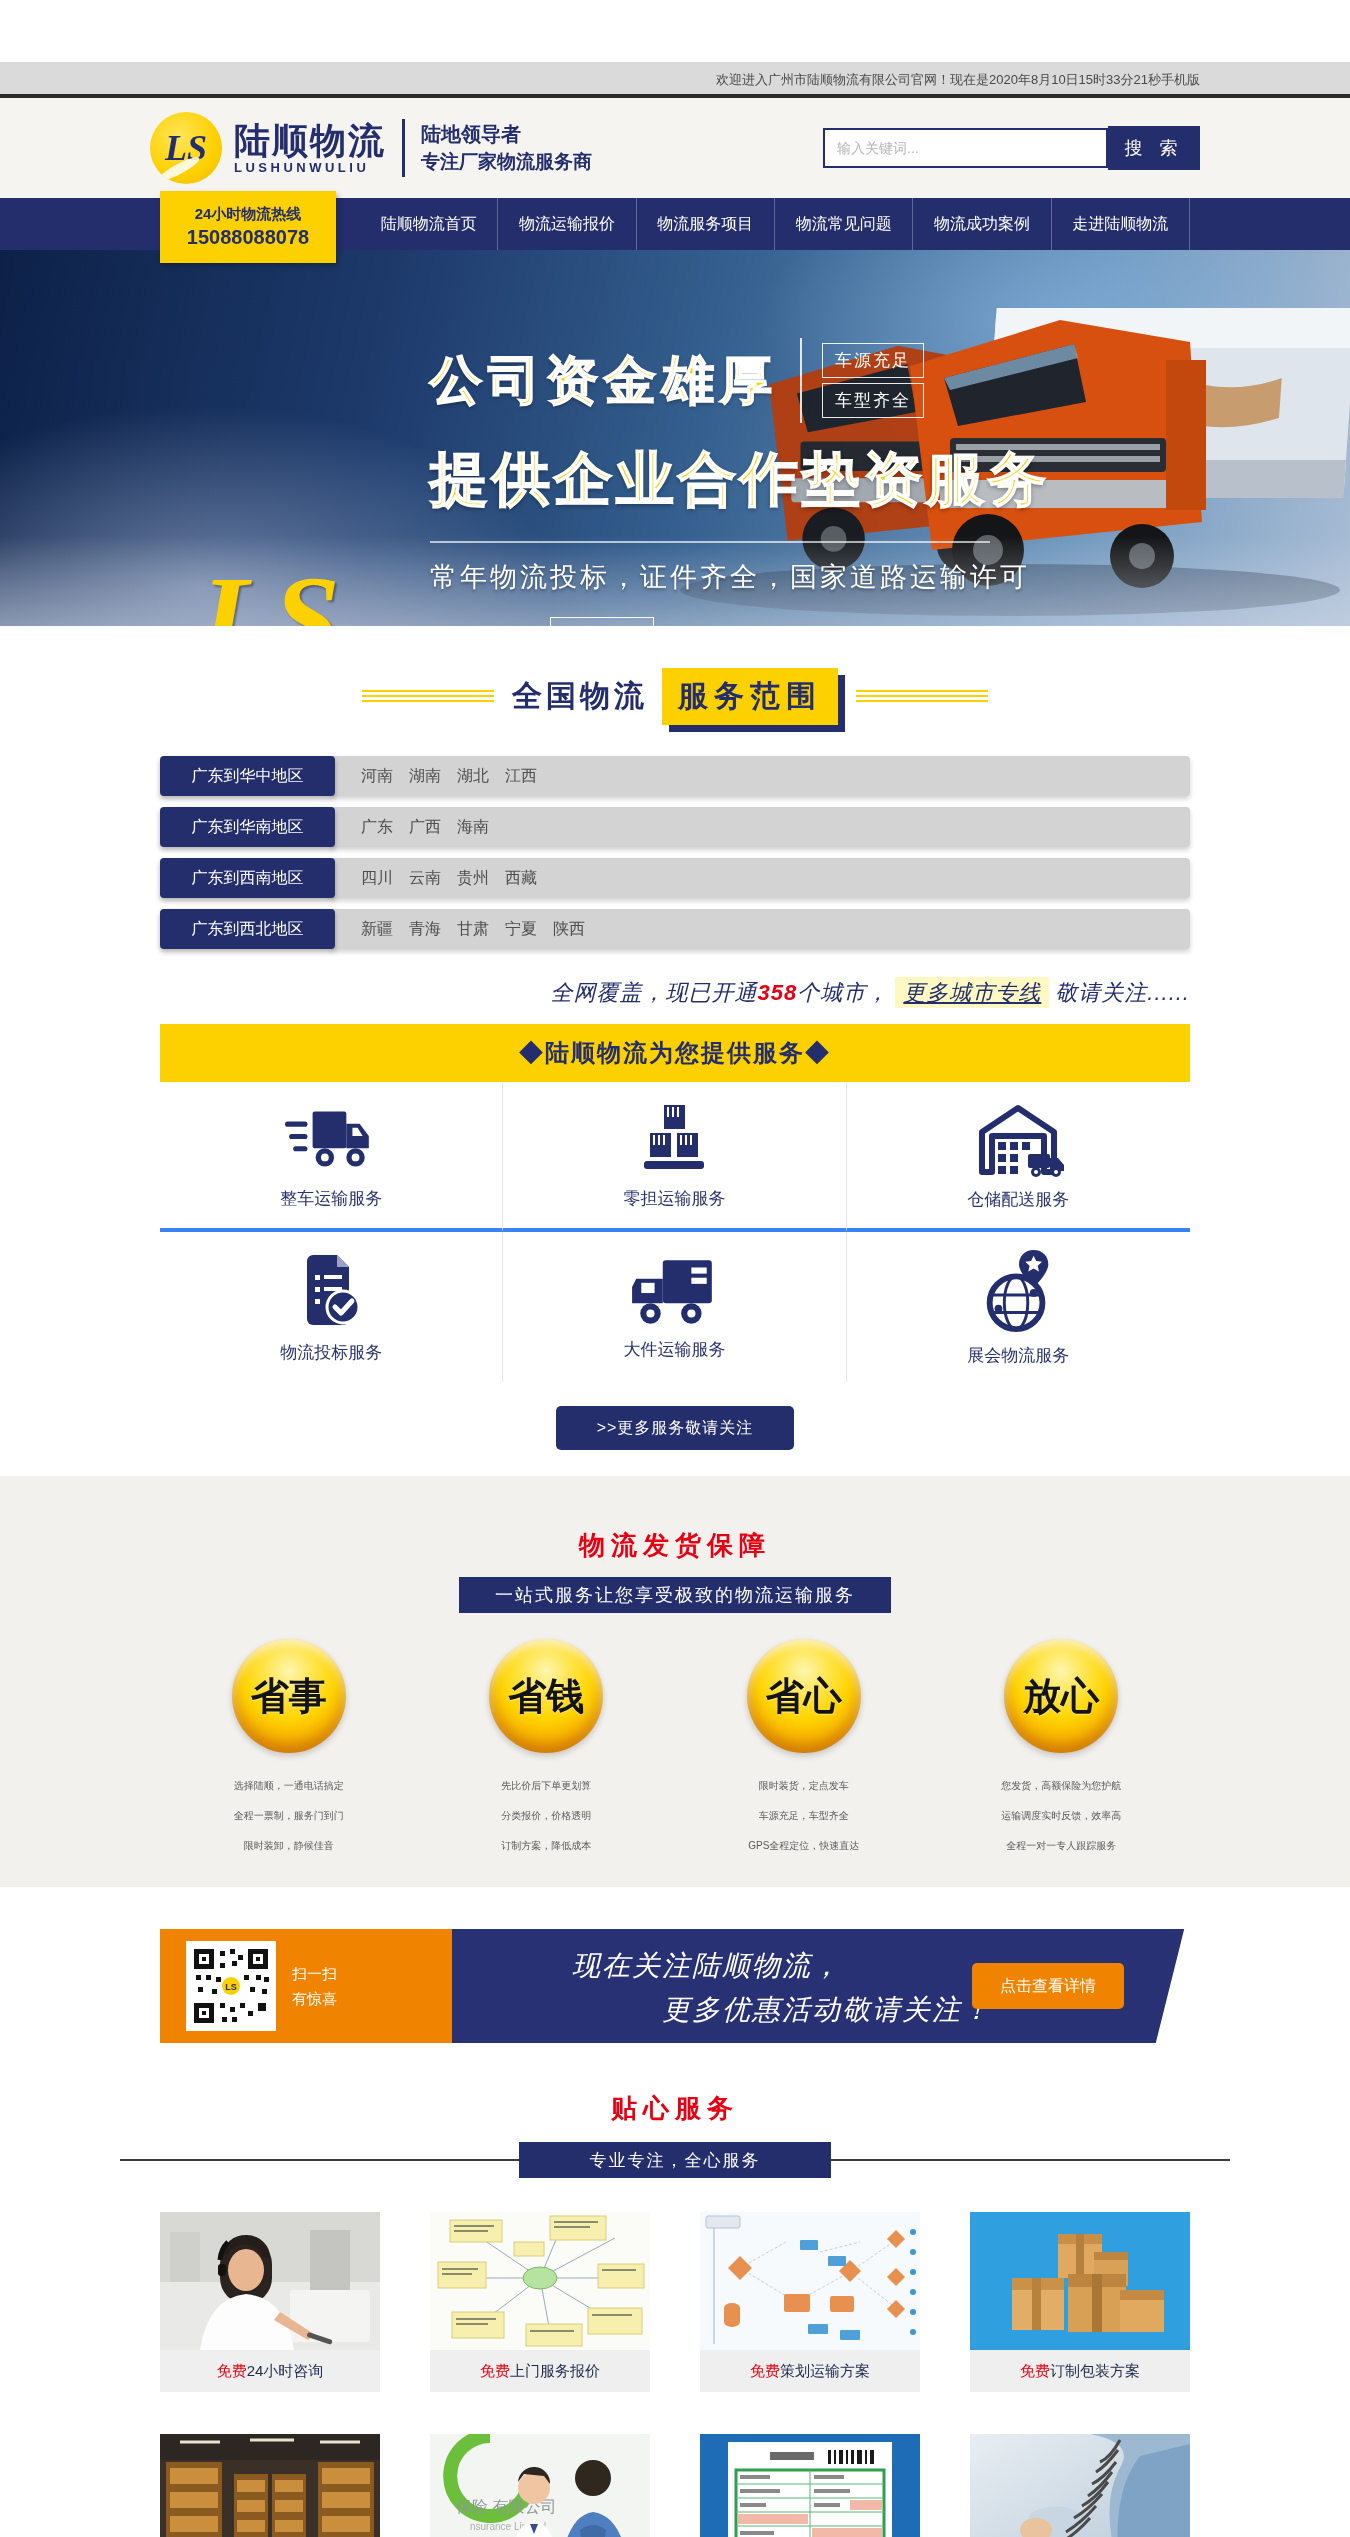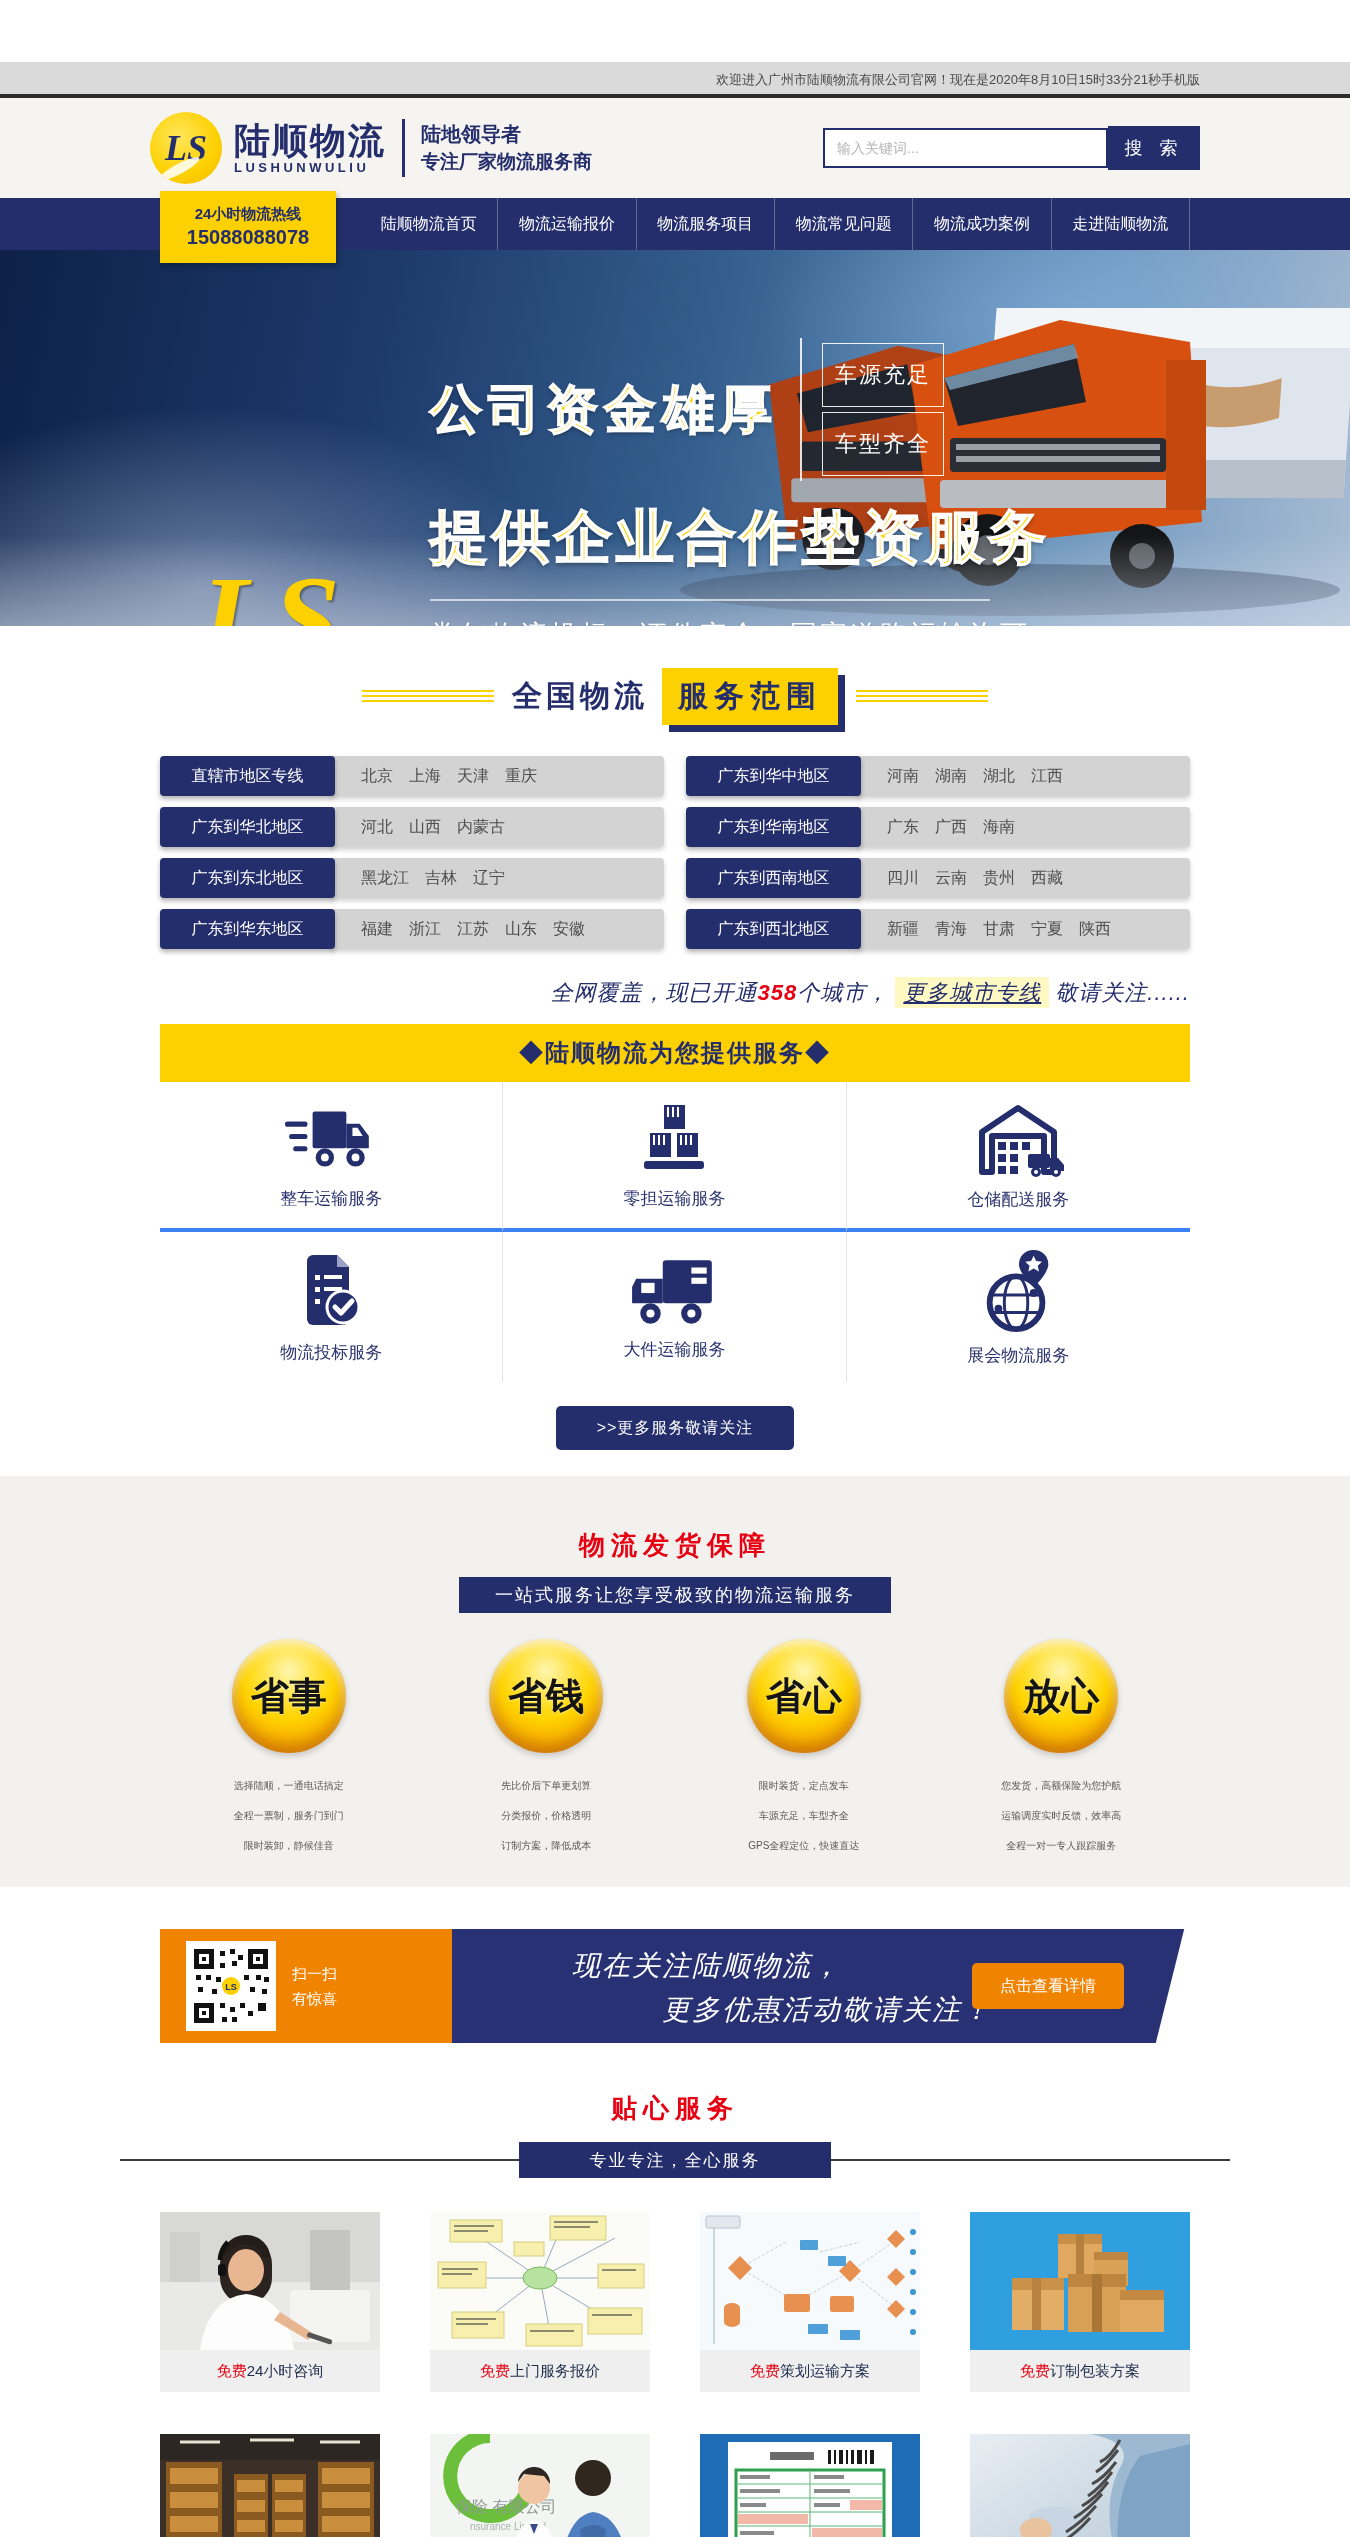--- a/index.html
+++ b/index.html
@@ -47,21 +47,21 @@
       linear-gradient(102deg, #0d2148 0%, #1d3a6b 28%, #35608f 52%, #6e96bd 78%, #a9bdd5 100%);
   }
   .hero-shade { position:absolute; left:0; bottom:0; width:100%; height:90px; background:linear-gradient(to top, rgba(210,218,232,.55), transparent); }
   .hero-trucks { position:absolute; right:-20px; top:10px; }
   .hero-ls { position:absolute; left:200px; top:300px; width:190px; height:210px; }
   .hero-ls b { font-family:"Liberation Serif", serif; font-style:italic; font-weight:bold; font-size:120px; color:#fdd000; text-shadow:2px 2px 2px rgba(0,0,0,.35); }
   .hero-content { position:absolute; left:430px; top:88px; }
   .hero-row1 { display:flex; align-items:center; }
   .hero-h1 { font-size:52px; font-weight:bold; color:#fdd000; letter-spacing:6px; -webkit-text-stroke:1.5px #ffffff; text-shadow:0 2px 4px rgba(0,0,0,.35); }
   .hero-tags { margin-left:22px; padding-left:20px; border-left:2px solid rgba(255,255,255,.85); }
-  .hero-tag { display:block; border:1px solid rgba(255,255,255,.9); color:#fff; font-size:22px; padding:16px 12px; margin:5px 0; letter-spacing:2px; }
+  .hero-tag { display:block; border:1px solid rgba(255,255,255,.9); color:#fff; font-size:17px; padding:5px 12px; margin:5px 0; letter-spacing:2px; }
   .hero-h2 { margin-top:18px; font-size:58px; font-weight:bold; color:#fdd000; letter-spacing:4px; -webkit-text-stroke:1.5px #ffffff; text-shadow:0 2px 5px rgba(0,0,0,.4); }
   .hero-divider { margin-top:22px; width:560px; height:2px; background:rgba(255,255,255,.65); }
   .hero-sub { margin-top:16px; font-size:27px; color:#ffffff; letter-spacing:3px; text-shadow:0 2px 3px rgba(0,0,0,.35); }
   .hero-cta { display:block; width:104px; height:36px; border:1px solid #ffffff; color:#fff; font-size:17px; letter-spacing:3px; text-align:center; line-height:34px; margin:22px 0 0 120px; background:rgba(255,255,255,.06); text-decoration:none; }
 
   
   .coverage { margin-top:34px; }
   .sec-title { display:flex; align-items:center; justify-content:center; height:72px; }
   .tlines { width:132px; height:12px; background:linear-gradient(to bottom,#fdd000 0 2px,transparent 2px 5px,#fdd000 5px 7px,transparent 7px 10px,#fdd000 10px 12px); }
   .tlines.left { margin-right:18px; } .tlines.right { margin-left:18px; }
@@ -232,38 +232,20 @@
 
 <section class="coverage container">
   <div class="sec-title">
     <i class="tlines left"></i>
     <span class="t1">全国物流</span>
     <span class="t2">服务范围</span>
     <i class="tlines right"></i>
   </div>
 
   <div class="cov-grid">
-    <div class="cov-col">
-      <div class="cov-row">
-        <div class="cov-label">直辖市地区专线</div>
-        <div class="cov-bar">北京　上海　天津　重庆</div>
-      </div>
-      <div class="cov-row">
-        <div class="cov-label">广东到华北地区</div>
-        <div class="cov-bar">河北　山西　内蒙古</div>
-      </div>
-      <div class="cov-row">
-        <div class="cov-label">广东到东北地区</div>
-        <div class="cov-bar">黑龙江　吉林　辽宁</div>
-      </div>
-      <div class="cov-row">
-        <div class="cov-label">广东到华东地区</div>
-        <div class="cov-bar">福建　浙江　江苏　山东　安徽</div>
-      </div>
-    </div>
     <div class="cov-col">
       <div class="cov-row">
         <div class="cov-label">广东到华中地区</div>
         <div class="cov-bar">河南　湖南　湖北　江西</div>
       </div>
       <div class="cov-row">
         <div class="cov-label">广东到华南地区</div>
         <div class="cov-bar">广东　广西　海南</div>
       </div>
       <div class="cov-row">

